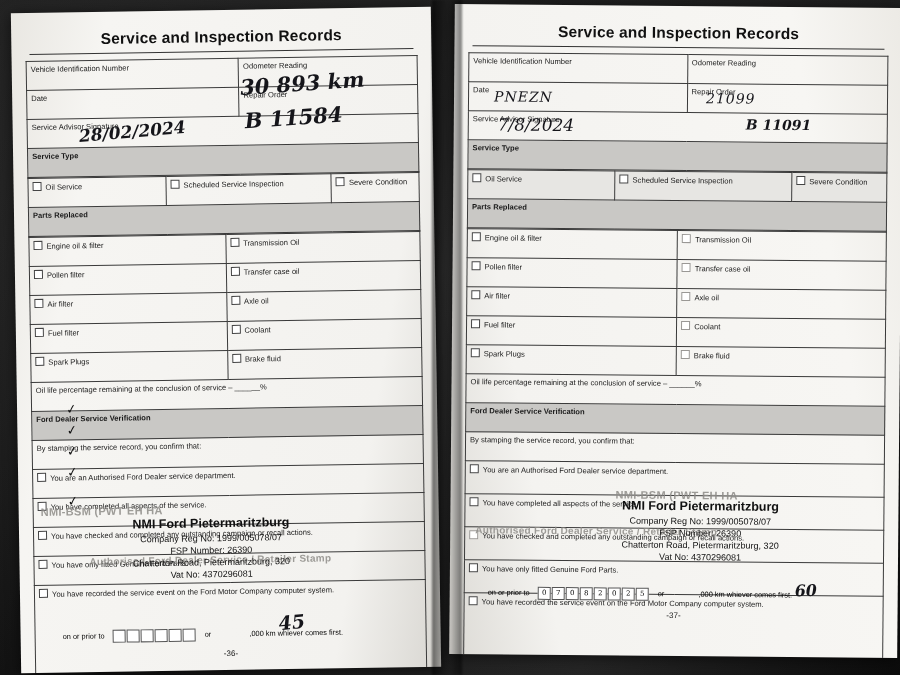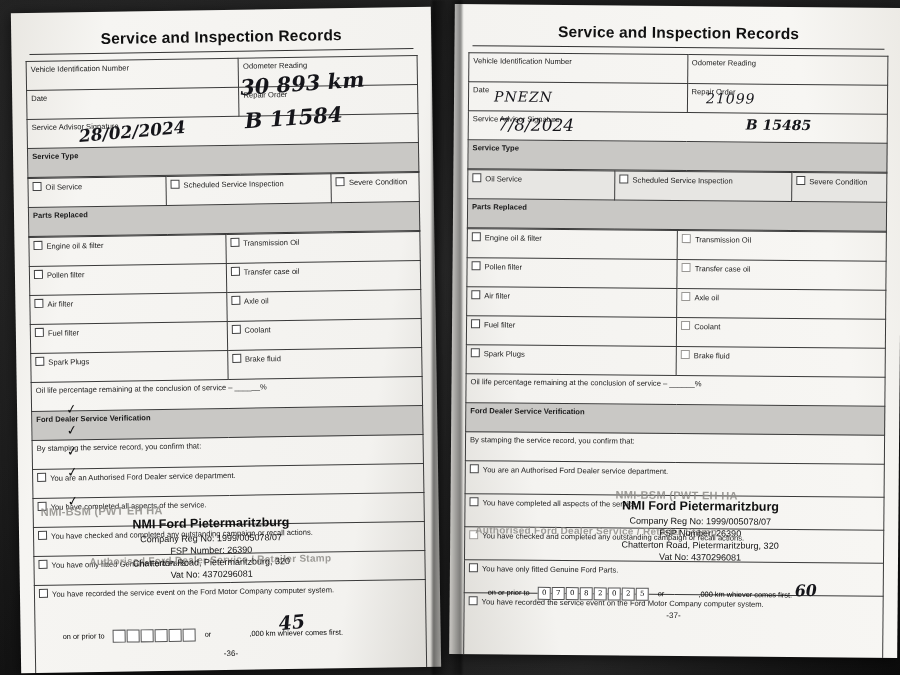--- a/index.html
+++ b/index.html
@@ -392,20 +392,20 @@
         <span>5</span>
       </span>
       <span>or</span>
       <span style="display:inline-block;width:30px"></span>
       <span>,000 km whiever comes first.</span>
     </div>
 
     <div class="hand2" style="position:absolute;left:40px;top:84px;font-size:14px;letter-spacing:1px;">PNEZN</div>
     <div class="hand2" style="position:absolute;left:252px;top:84px;font-size:14px;letter-spacing:1px;">21099</div>
     <div class="hand2" style="position:absolute;left:44px;top:110px;font-size:17px;">7/8/2024</div>
-    <div class="hand2" style="position:absolute;left:292px;top:110px;font-size:14px;font-weight:bold;">B 15485</div>
+    <div class="hand2" style="position:absolute;left:292px;top:110px;font-size:14px;font-weight:bold;">B 11091</div>
     <div class="hand2" style="position:absolute;left:345px;top:574px;font-size:16px;font-weight:bold;transform:rotate(-3deg);">60</div>
 
     <div class="pagenum" style="bottom:36px">-37-</div>
   </div>
 </div>
 
 <div class="gutter"></div>
 
 </body></html>

